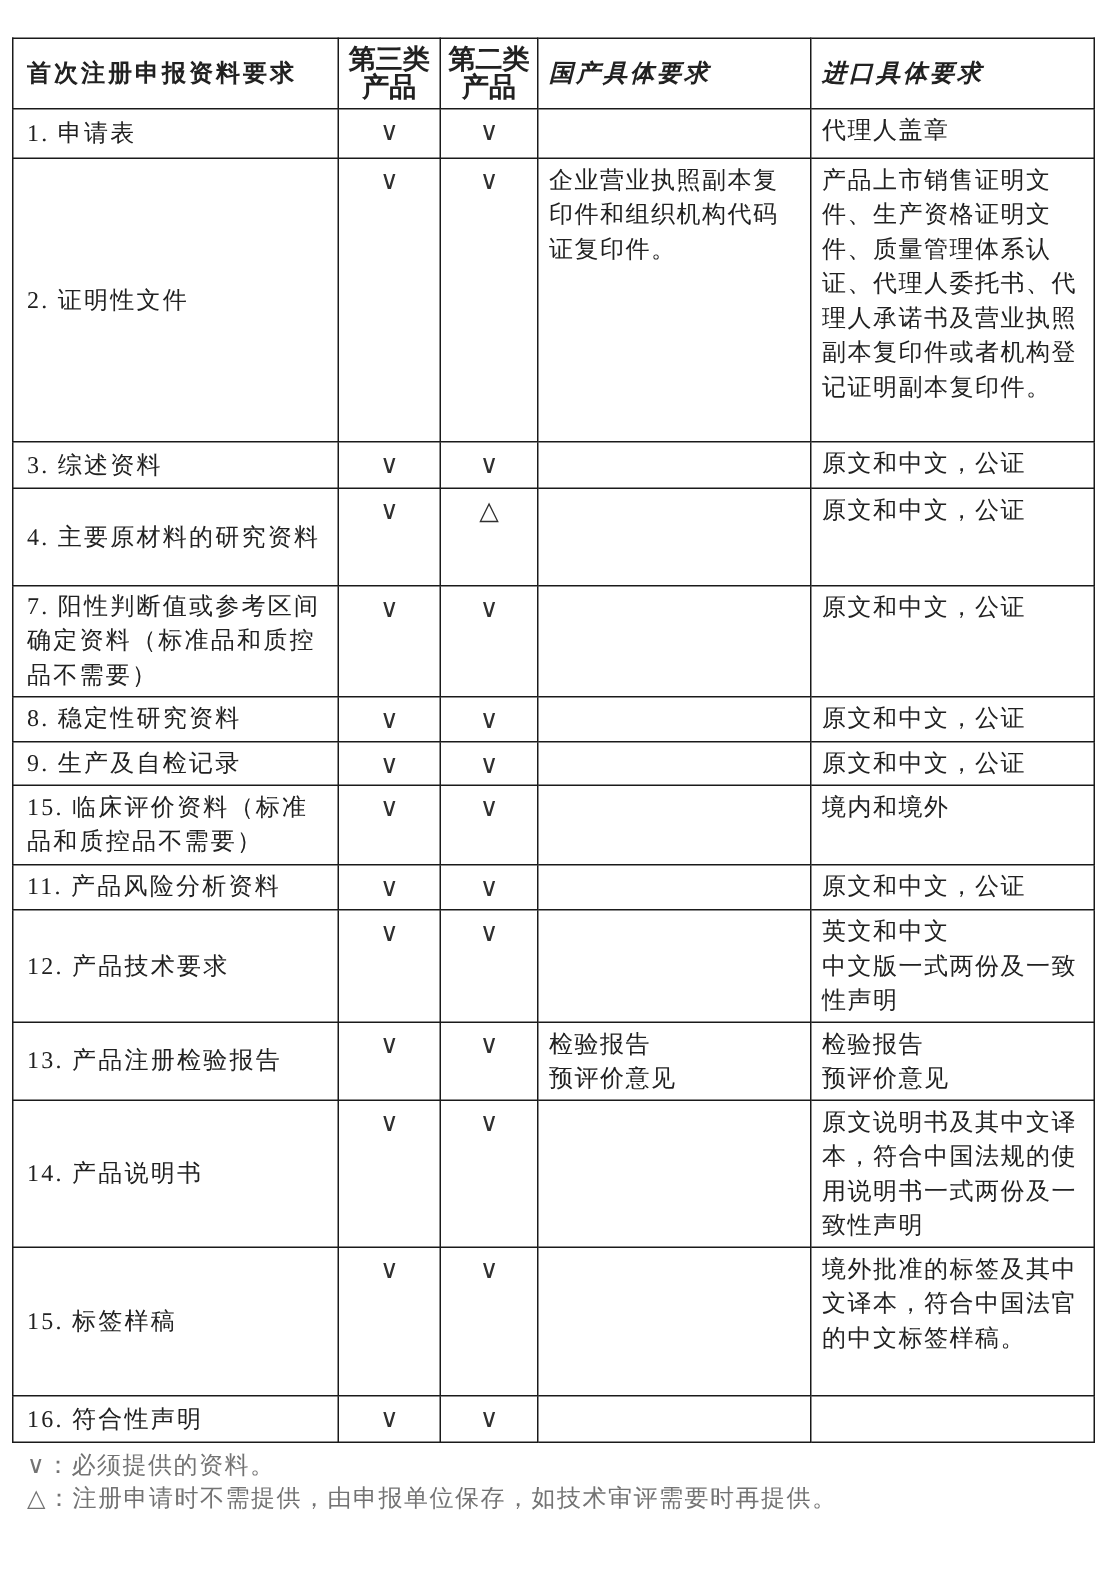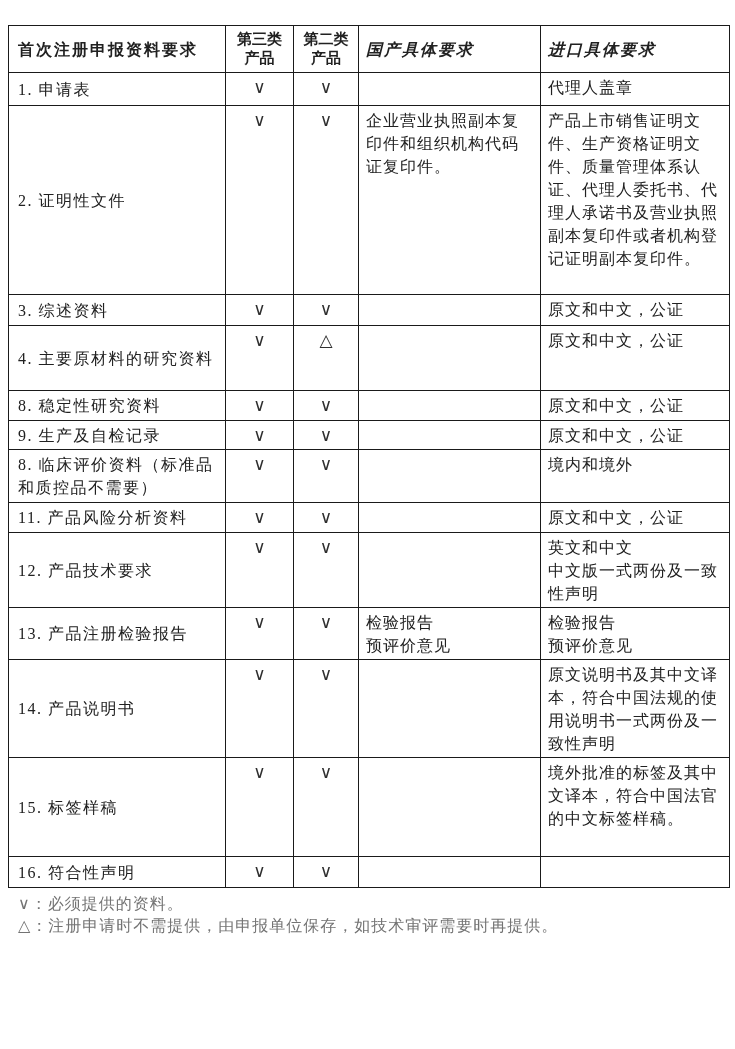--- a/index.html
+++ b/index.html
@@ -31,21 +31,21 @@
     overflow: hidden;
     word-break: break-all;
   }
   thead th {
     font-weight: bold;
     vertical-align: middle;
     text-align: left;
   }
   th.c1 { letter-spacing: 2px; padding-left: 9px; }
   th.c2, th.c3 {
-    font-size: 15px;
+    font-size: 18px;
     line-height: 19px;
     text-align: center;
     padding: 2px 2px;
     letter-spacing: 0;
   }
   th.c4, th.c5 { letter-spacing: 2px; font-style: italic; }
   td.c1 {
     vertical-align: middle;
     letter-spacing: 1.5px;
     padding-left: 9px;
@@ -116,36 +116,43 @@
         <td class="c4"></td>
         <td class="c5">原文和中文，公证</td>
       </tr>
       <tr style="height:65px">
         <td class="c1">4. 主要原材料的研究资料</td>
         <td class="c2">∨</td>
         <td class="c3">△</td>
         <td class="c4"></td>
         <td class="c5">原文和中文，公证</td>
       </tr>
+      <tr style="height:72px">
+        <td class="c1">7. 阳性判断值或参考区间确定资料（标准品和质控品不需要）</td>
+        <td class="c2">∨</td>
+        <td class="c3">∨</td>
+        <td class="c4"></td>
+        <td class="c5">原文和中文，公证</td>
+      </tr>
       <tr style="height:30px">
         <td class="c1">8. 稳定性研究资料</td>
         <td class="c2">∨</td>
         <td class="c3">∨</td>
         <td class="c4"></td>
         <td class="c5">原文和中文，公证</td>
       </tr>
       <tr style="height:28px">
         <td class="c1">9. 生产及自检记录</td>
         <td class="c2">∨</td>
         <td class="c3">∨</td>
         <td class="c4"></td>
         <td class="c5">原文和中文，公证</td>
       </tr>
       <tr style="height:53px">
-        <td class="c1">8. 临床评价资料（标准品和质控品不需要）</td>
+        <td class="c1">15. 临床评价资料（标准品和质控品不需要）</td>
         <td class="c2">∨</td>
         <td class="c3">∨</td>
         <td class="c4"></td>
         <td class="c5">境内和境外</td>
       </tr>
       <tr style="height:30px">
         <td class="c1">11. 产品风险分析资料</td>
         <td class="c2">∨</td>
         <td class="c3">∨</td>
         <td class="c4"></td>

